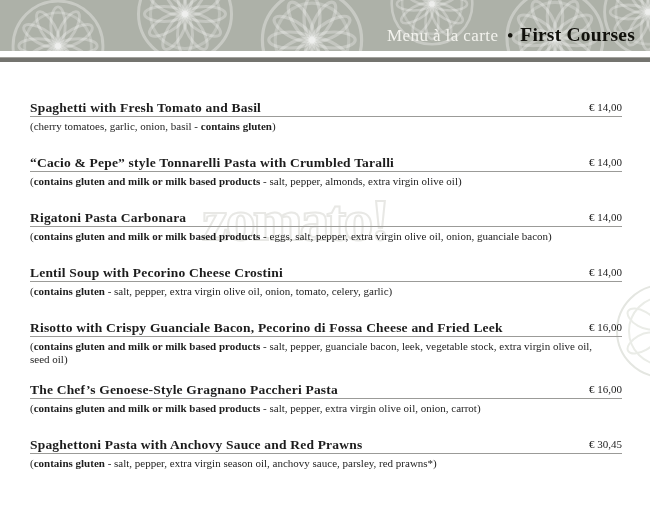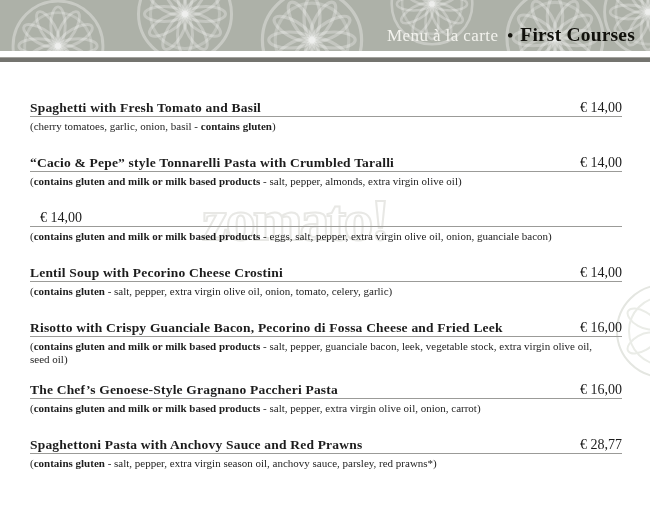--- a/index.html
+++ b/index.html
@@ -41,21 +41,21 @@
   .item { margin:0 0 22px 0; }
   .item.tight { margin-bottom:16px; }
   .title-row {
     display:flex; justify-content:space-between; align-items:flex-end;
     border-bottom:1px solid #9b9b98; padding-bottom:1px;
   }
   .name {
     margin:0; font-size:13.5px; font-weight:bold; color:#1c1c1c;
     letter-spacing:0.2px; line-height:15px;
   }
-  .price { font-size:14px; color:#1c1c1c; line-height:15px; white-space:nowrap; padding-left:10px; }
+  .price { font-size:11px; color:#1c1c1c; line-height:15px; white-space:nowrap; padding-left:10px; }
   .desc {
     margin:3px 0 0 0; font-size:11px; color:#1d1d1d; line-height:13px;
     max-width:592px;
   }
   .item.tight .desc { max-width:566px; }
   .allergen { font-weight:bold; }
   .footnote { margin:24px 0 0 0; font-size:11.5px; color:#181818; }
 </style>
 </head>
 <body>
@@ -124,20 +124,21 @@
     <section class="item">
       <div class="title-row">
         <h3 class="name">“Cacio &amp; Pepe” style Tonnarelli Pasta with Crumbled Taralli</h3>
         <span class="price">€ 14,00</span>
       </div>
       <p class="desc"><span>(</span><span class="allergen">contains gluten and milk or milk based products</span><span> - salt, pepper, almonds, extra virgin olive oil)</span></p>
     </section>
 
     <section class="item">
       <div class="title-row">
+        <h3 class="name">Rigatoni Pasta Carbonara</h3>
         <span class="price">€ 14,00</span>
       </div>
       <p class="desc"><span>(</span><span class="allergen">contains gluten and milk or milk based products</span><span> - eggs, salt, pepper, extra virgin olive oil, onion, guanciale bacon)</span></p>
     </section>
 
     <section class="item">
       <div class="title-row">
         <h3 class="name">Lentil Soup with Pecorino Cheese Crostini</h3>
         <span class="price">€ 14,00</span>
       </div>
@@ -156,20 +157,20 @@
       <div class="title-row">
         <h3 class="name">The Chef’s Genoese-Style Gragnano Paccheri Pasta</h3>
         <span class="price">€ 16,00</span>
       </div>
       <p class="desc"><span>(</span><span class="allergen">contains gluten and milk or milk based products</span><span> - salt, pepper, extra virgin olive oil, onion, carrot)</span></p>
     </section>
 
     <section class="item">
       <div class="title-row">
         <h3 class="name">Spaghettoni Pasta with Anchovy Sauce and Red Prawns</h3>
-        <span class="price">€ 28,77</span>
+        <span class="price">€ 30,45</span>
       </div>
       <p class="desc"><span>(</span><span class="allergen">contains gluten</span><span> - salt, pepper, extra virgin season oil, anchovy sauce, parsley, red prawns*)</span></p>
     </section>
 
   </main>
 
 </div>
 
 </body></html>

